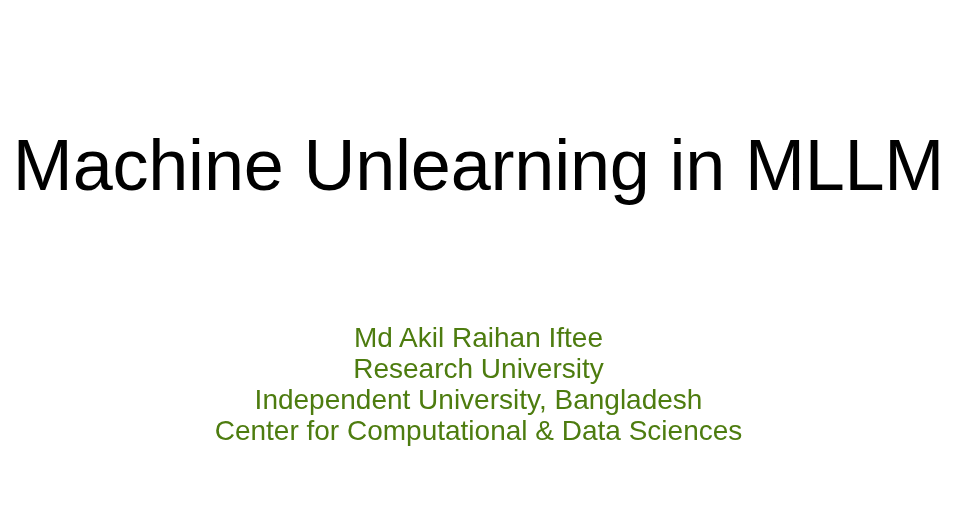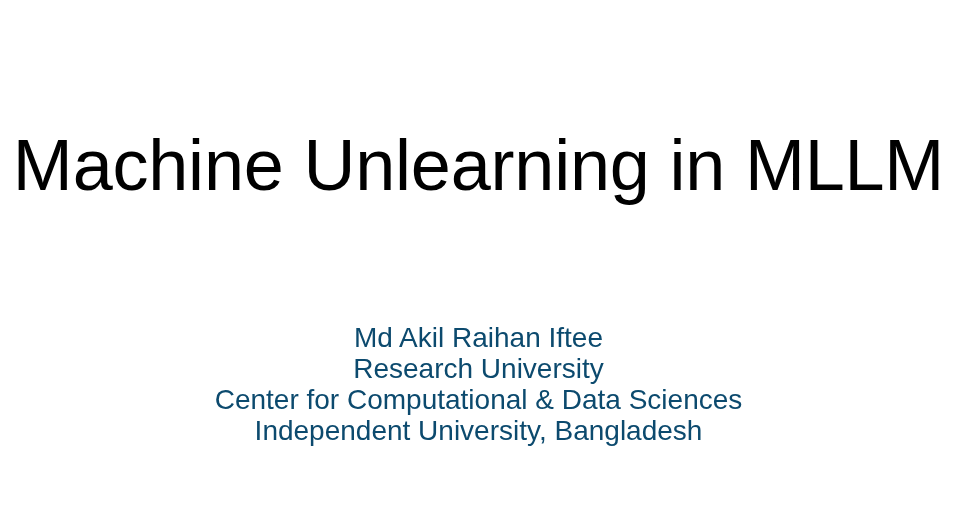--- a/index.html
+++ b/index.html
@@ -57,33 +57,33 @@
 
   .subtitle-line {
     display: block;
     margin: 0;
     text-align: center;
     font-family: "Liberation Sans", sans-serif;
     font-size: 28px;
     font-weight: 400;
     line-height: 31px;
     letter-spacing: 0px;
-    color: #0c4a6e;
+    color: #4d7c0f;
     white-space: nowrap;
   }
 </style>
 </head>
 <body>
 
 <div class="slide">
 
   <div class="title-block">
     <h1 class="slide-title">Machine Unlearning in MLLM</h1>
   </div>
 
   <div class="subtitle-block">
     <span class="subtitle-line">Md Akil Raihan Iftee</span>
     <span class="subtitle-line">Research University</span>
+    <span class="subtitle-line">Independent University, Bangladesh</span>
     <span class="subtitle-line">Center for Computational &amp; Data Sciences</span>
-    <span class="subtitle-line">Independent University, Bangladesh</span>
   </div>
 
 </div>
 
 </body></html>

